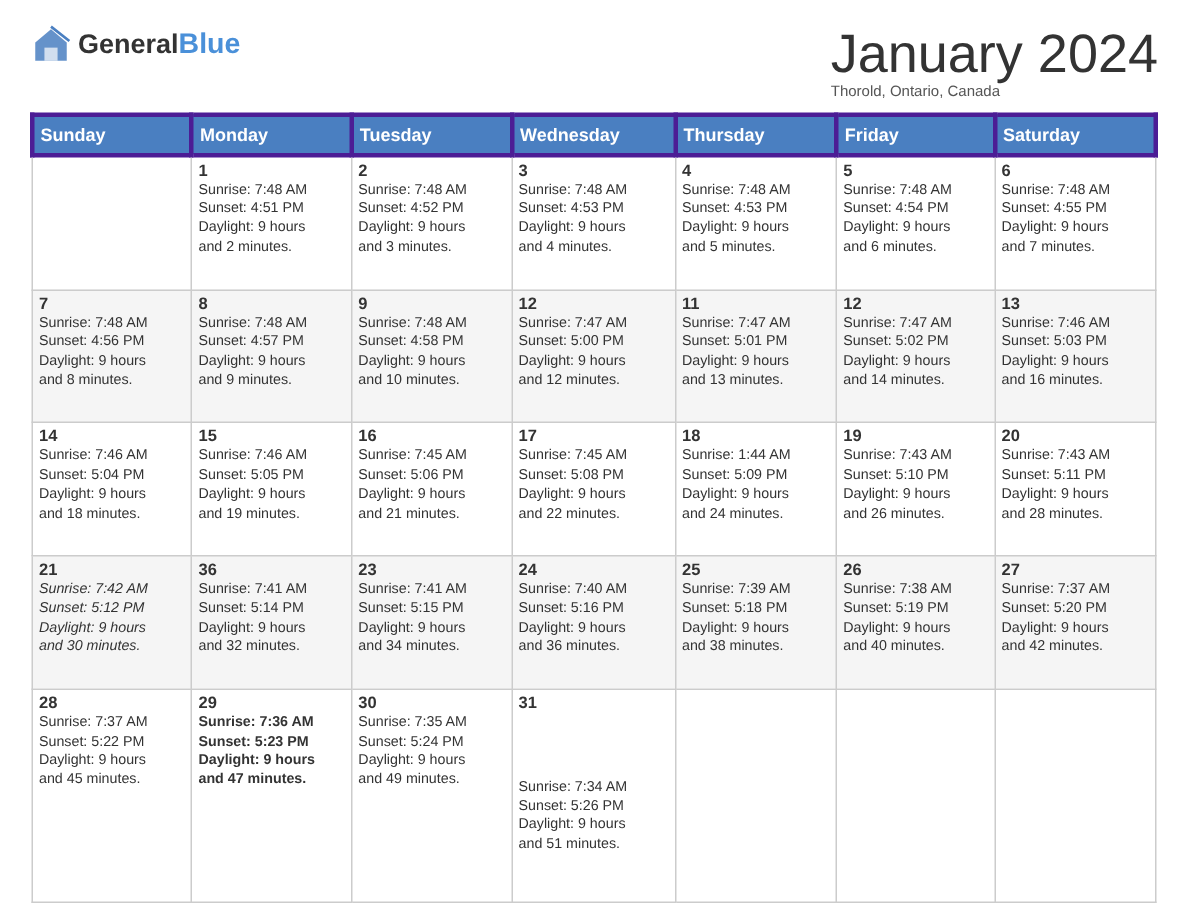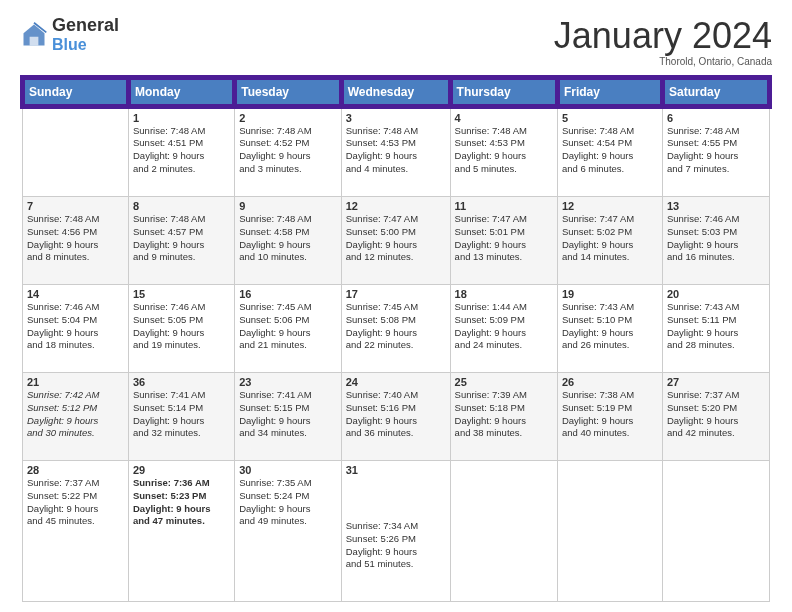--- a/index.html
+++ b/index.html
@@ -23,39 +23,38 @@
       justify-content: space-between;
       margin-bottom: 8px;
     }
     .logo {
       display: flex;
       align-items: center;
       gap: 4px;
     }
     .logo-text {
       display: flex;
-      flex-direction: column;
+      flex-direction: row;
       line-height: 1.1;
     }
     .logo-general {
       font-size: 18px;
       font-weight: bold;
       color: #333;
     }
     .logo-blue {
-      font-size: 16px;
+      font-size: 19px;
       font-weight: bold;
       color: #4a90d9;
     }
     .logo-icon {
       width: 28px;
       height: 28px;
     }
     .title-block {
-      text-align: right;
     }
     .month-title {
       font-size: 36px;
       font-weight: normal;
       color: #333;
       line-height: 1.1;
     }
     .location {
       font-size: 10px;
       color: #555;
@@ -66,21 +65,21 @@
       width: 100%;
       font-size: 10px;
     }
     .calendar th {
       background: #4a7fc1;
       color: #fff;
       padding: 5px 4px;
       text-align: left;
       font-size: 12px;
       font-weight: bold;
-      border: 5px solid #4c1d95;
+      border: 3px solid #4c1d95;
     }
     .calendar td {
       border: 1px solid #ccc;
       vertical-align: top;
       padding: 3px 4px;
       width: 113px;
       min-height: 70px;
       background: #fff;
     }
     .calendar tr:nth-child(even) td {

